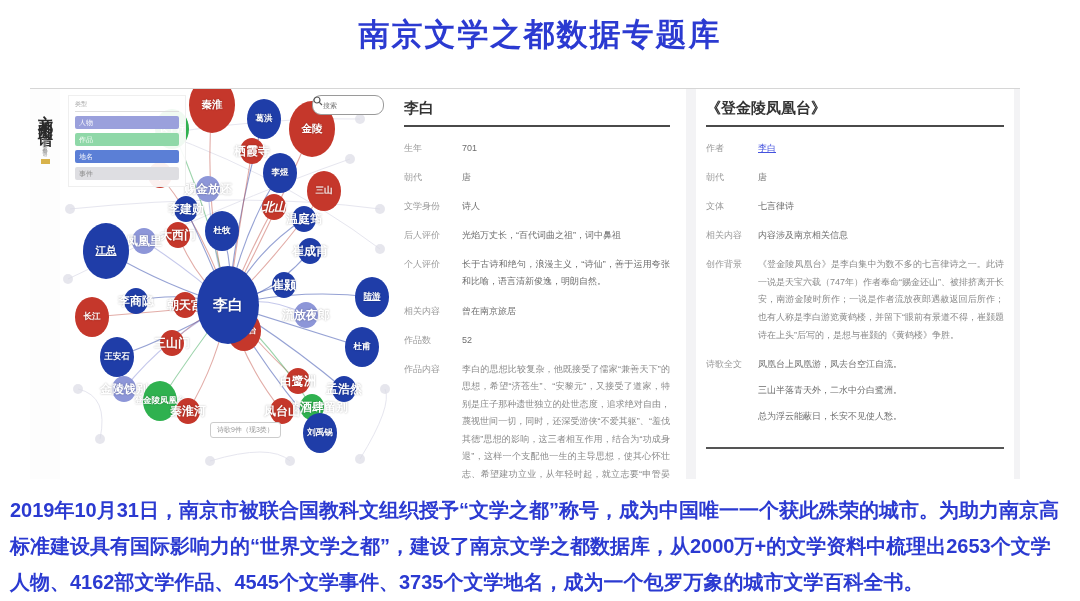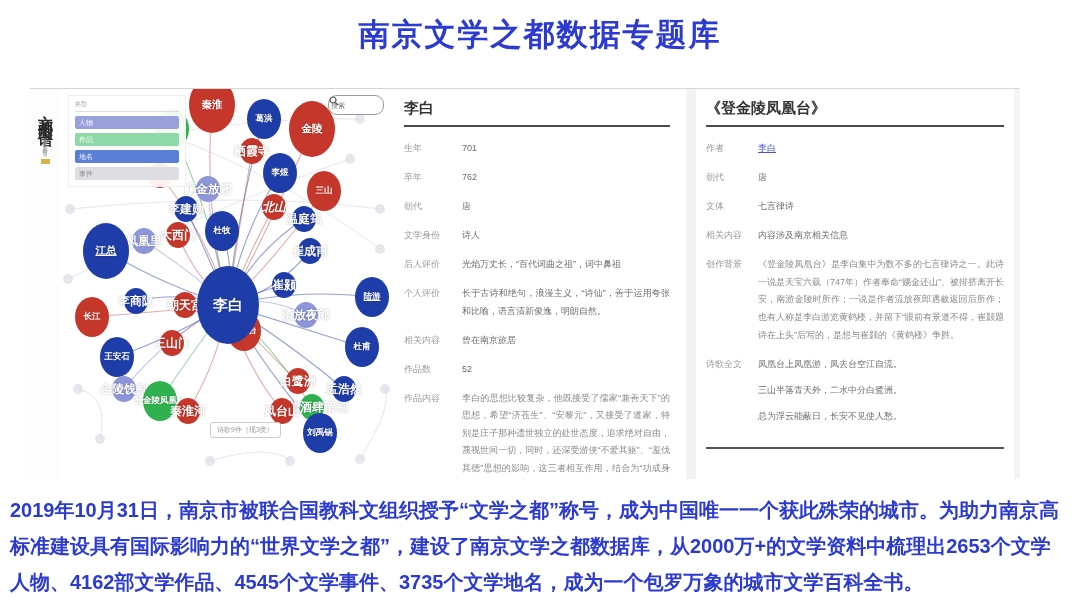--- a/index.html
+++ b/index.html
@@ -21,21 +21,21 @@
   
   .graph{position:absolute;left:30px;top:0;width:330px;height:390px;background:#fff;overflow:hidden;}
   .graph svg{position:absolute;left:0;top:0;}
   .legend{position:absolute;left:8px;top:6px;width:104px;background:rgba(255,255,255,.93);
           border:1px solid #efefef;padding:4px 6px 6px;z-index:30;}
   .legend-title{font-size:6px;color:#aaa;border-bottom:1px solid #ddd;padding-bottom:2px;}
   .legend-bar{height:13px;border-radius:2px;margin-top:4px;display:flex;align-items:center;
               padding-left:4px;font-size:7px;color:rgba(255,255,255,.95);cursor:pointer;}
   .legend-bar.last{color:#8f8f8f;}
   .searchbox{position:absolute;right:6px;top:6px;width:54px;height:18px;border:1.5px solid #9a9a9a;
-             border-radius:9px;background:#fff;display:flex;align-items:center;padding:0 0;z-index:30;}
+             border-radius:9px;background:#fff;display:flex;align-items:center;padding:0 8px;z-index:30;}
   .searchbox input{width:30px;border:0;outline:0;font-size:7px;color:#777;background:transparent;}
   .gnode{position:absolute;border-radius:50%;display:flex;align-items:center;justify-content:center;
          transform:translate(-50%,-50%);color:#fff;font-weight:bold;white-space:nowrap;z-index:10;
          text-shadow:0 0 2px rgba(0,0,0,.3);cursor:pointer;}
   .gnode.s1{width:24px;height:26px;font-size:12px;}
   .gnode.s2{width:34px;height:40px;font-size:8.5px;}
   .gnode.s3{width:46px;height:56px;font-size:10.5px;}
   .gnode.center{width:62px;height:78px;font-size:15px;z-index:12;}
   .gtip{position:absolute;left:150px;top:333px;background:#fff;border:1px solid #ccc;border-radius:3px;
         padding:2px 6px;font-size:7px;color:#999;z-index:25;}
@@ -187,24 +187,20 @@
       </div>
 
     <div class="panel" style="left:360px;width:296px;padding:0 16px 0 14px;">
       <div class="panel-title">李白</div>
       <hr class="panel-rule">
       <div class="frow">
           <span class="flabel">生年</span>
           <span class="fvalue">701</span>
         </div>
       <div class="frow">
-          <span class="flabel">卒年</span>
-          <span class="fvalue">762</span>
-        </div>
-      <div class="frow">
           <span class="flabel">朝代</span>
           <span class="fvalue">唐</span>
         </div>
       <div class="frow">
           <span class="flabel">文学身份</span>
           <span class="fvalue">诗人</span>
         </div>
       <div class="frow">
           <span class="flabel">后人评价</span>
           <span class="fvalue">光焰万丈长，“百代词曲之祖”，词中鼻祖</span>

